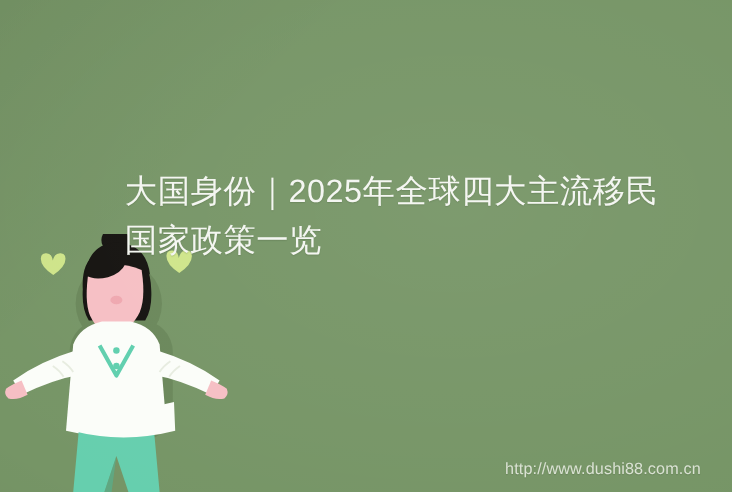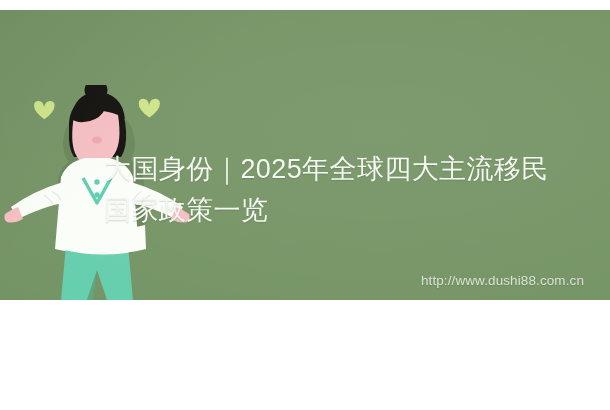--- a/index.html
+++ b/index.html
@@ -3,26 +3,25 @@
 <meta charset="utf-8">
 <style>
   html, body {
     margin: 0;
     padding: 0;
     background: #ffffff;
   }
   #poster {
     position: relative;
     width: 610px;
-    height: 290px;
+    height: 410px;
     overflow: hidden;
     background-color: #769566;
     font-family: "Liberation Sans", "DejaVu Sans", sans-serif;
     user-select: none;
-    margin-top: 10px;
   }
   
   #vignette {
     position: absolute;
     inset: 0;
     background:
       radial-gradient(ellipse 120% 110% at 62% 42%, rgba(255,255,255,0.055) 0%, rgba(255,255,255,0.018) 45%, rgba(0,0,0,0.00) 66%, rgba(0,0,0,0.055) 100%),
       linear-gradient(135deg, rgba(0,0,0,0.045) 0%, rgba(0,0,0,0.0) 30%);
     pointer-events: none;
     z-index: 5;

